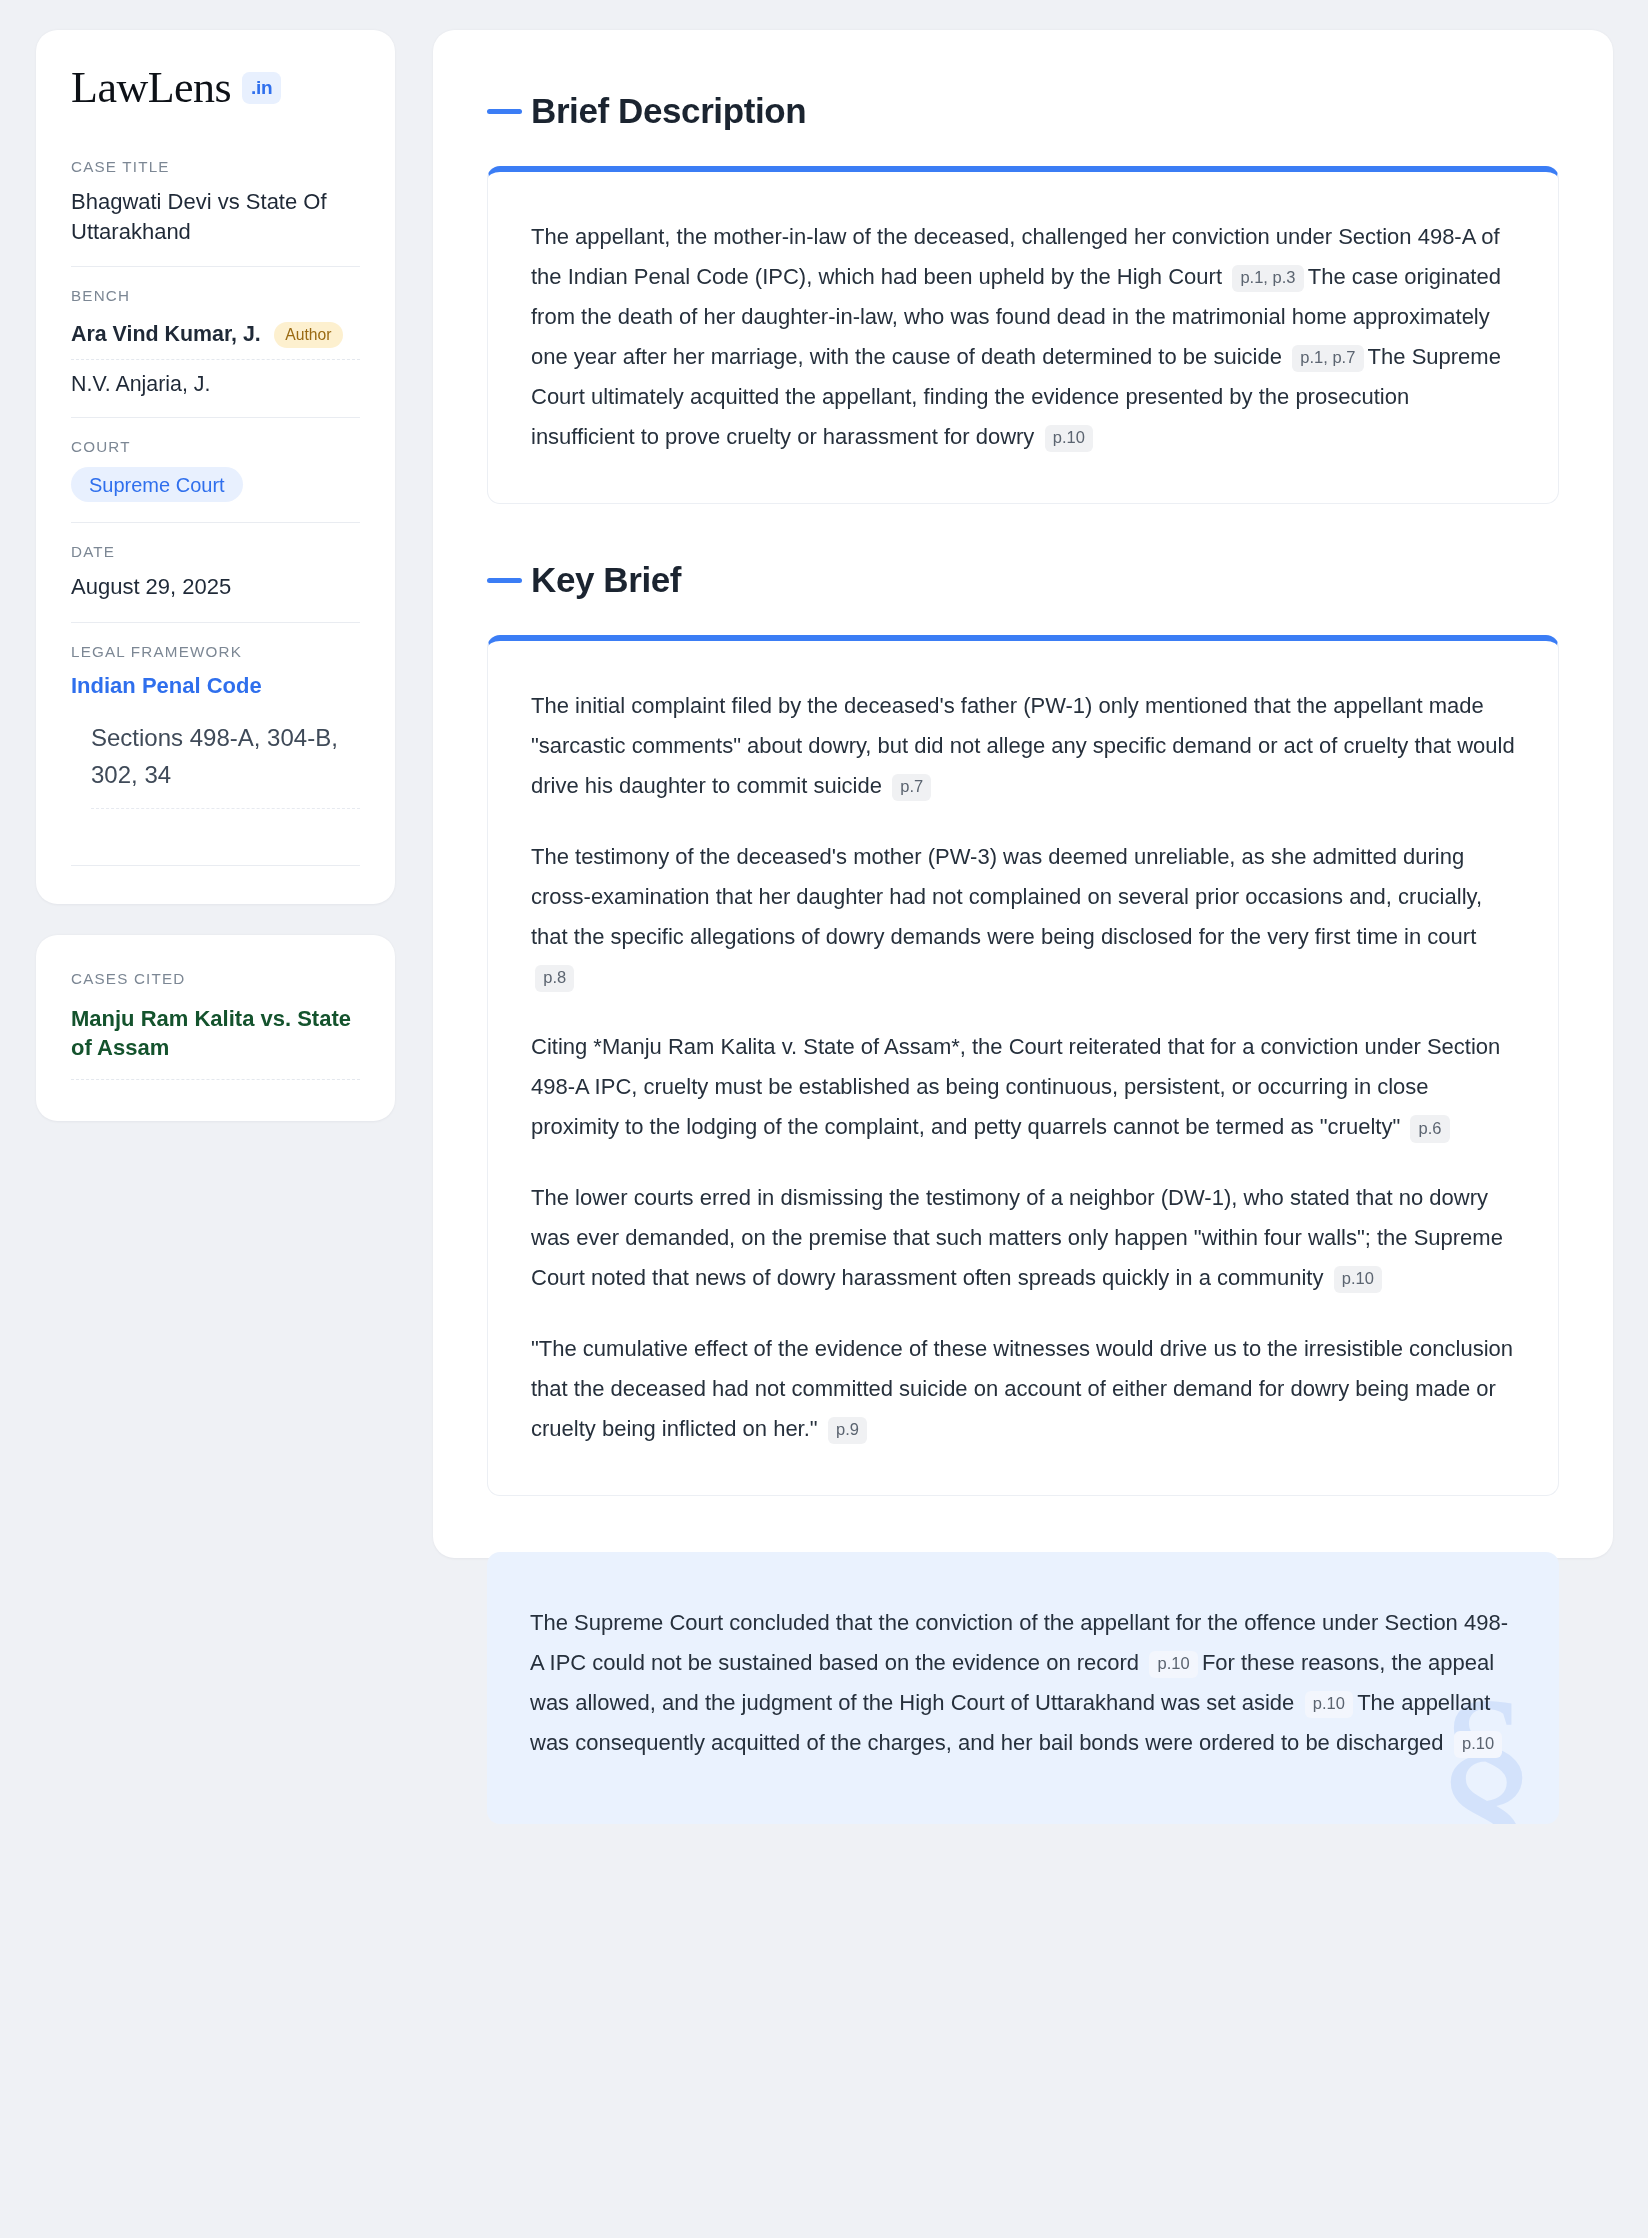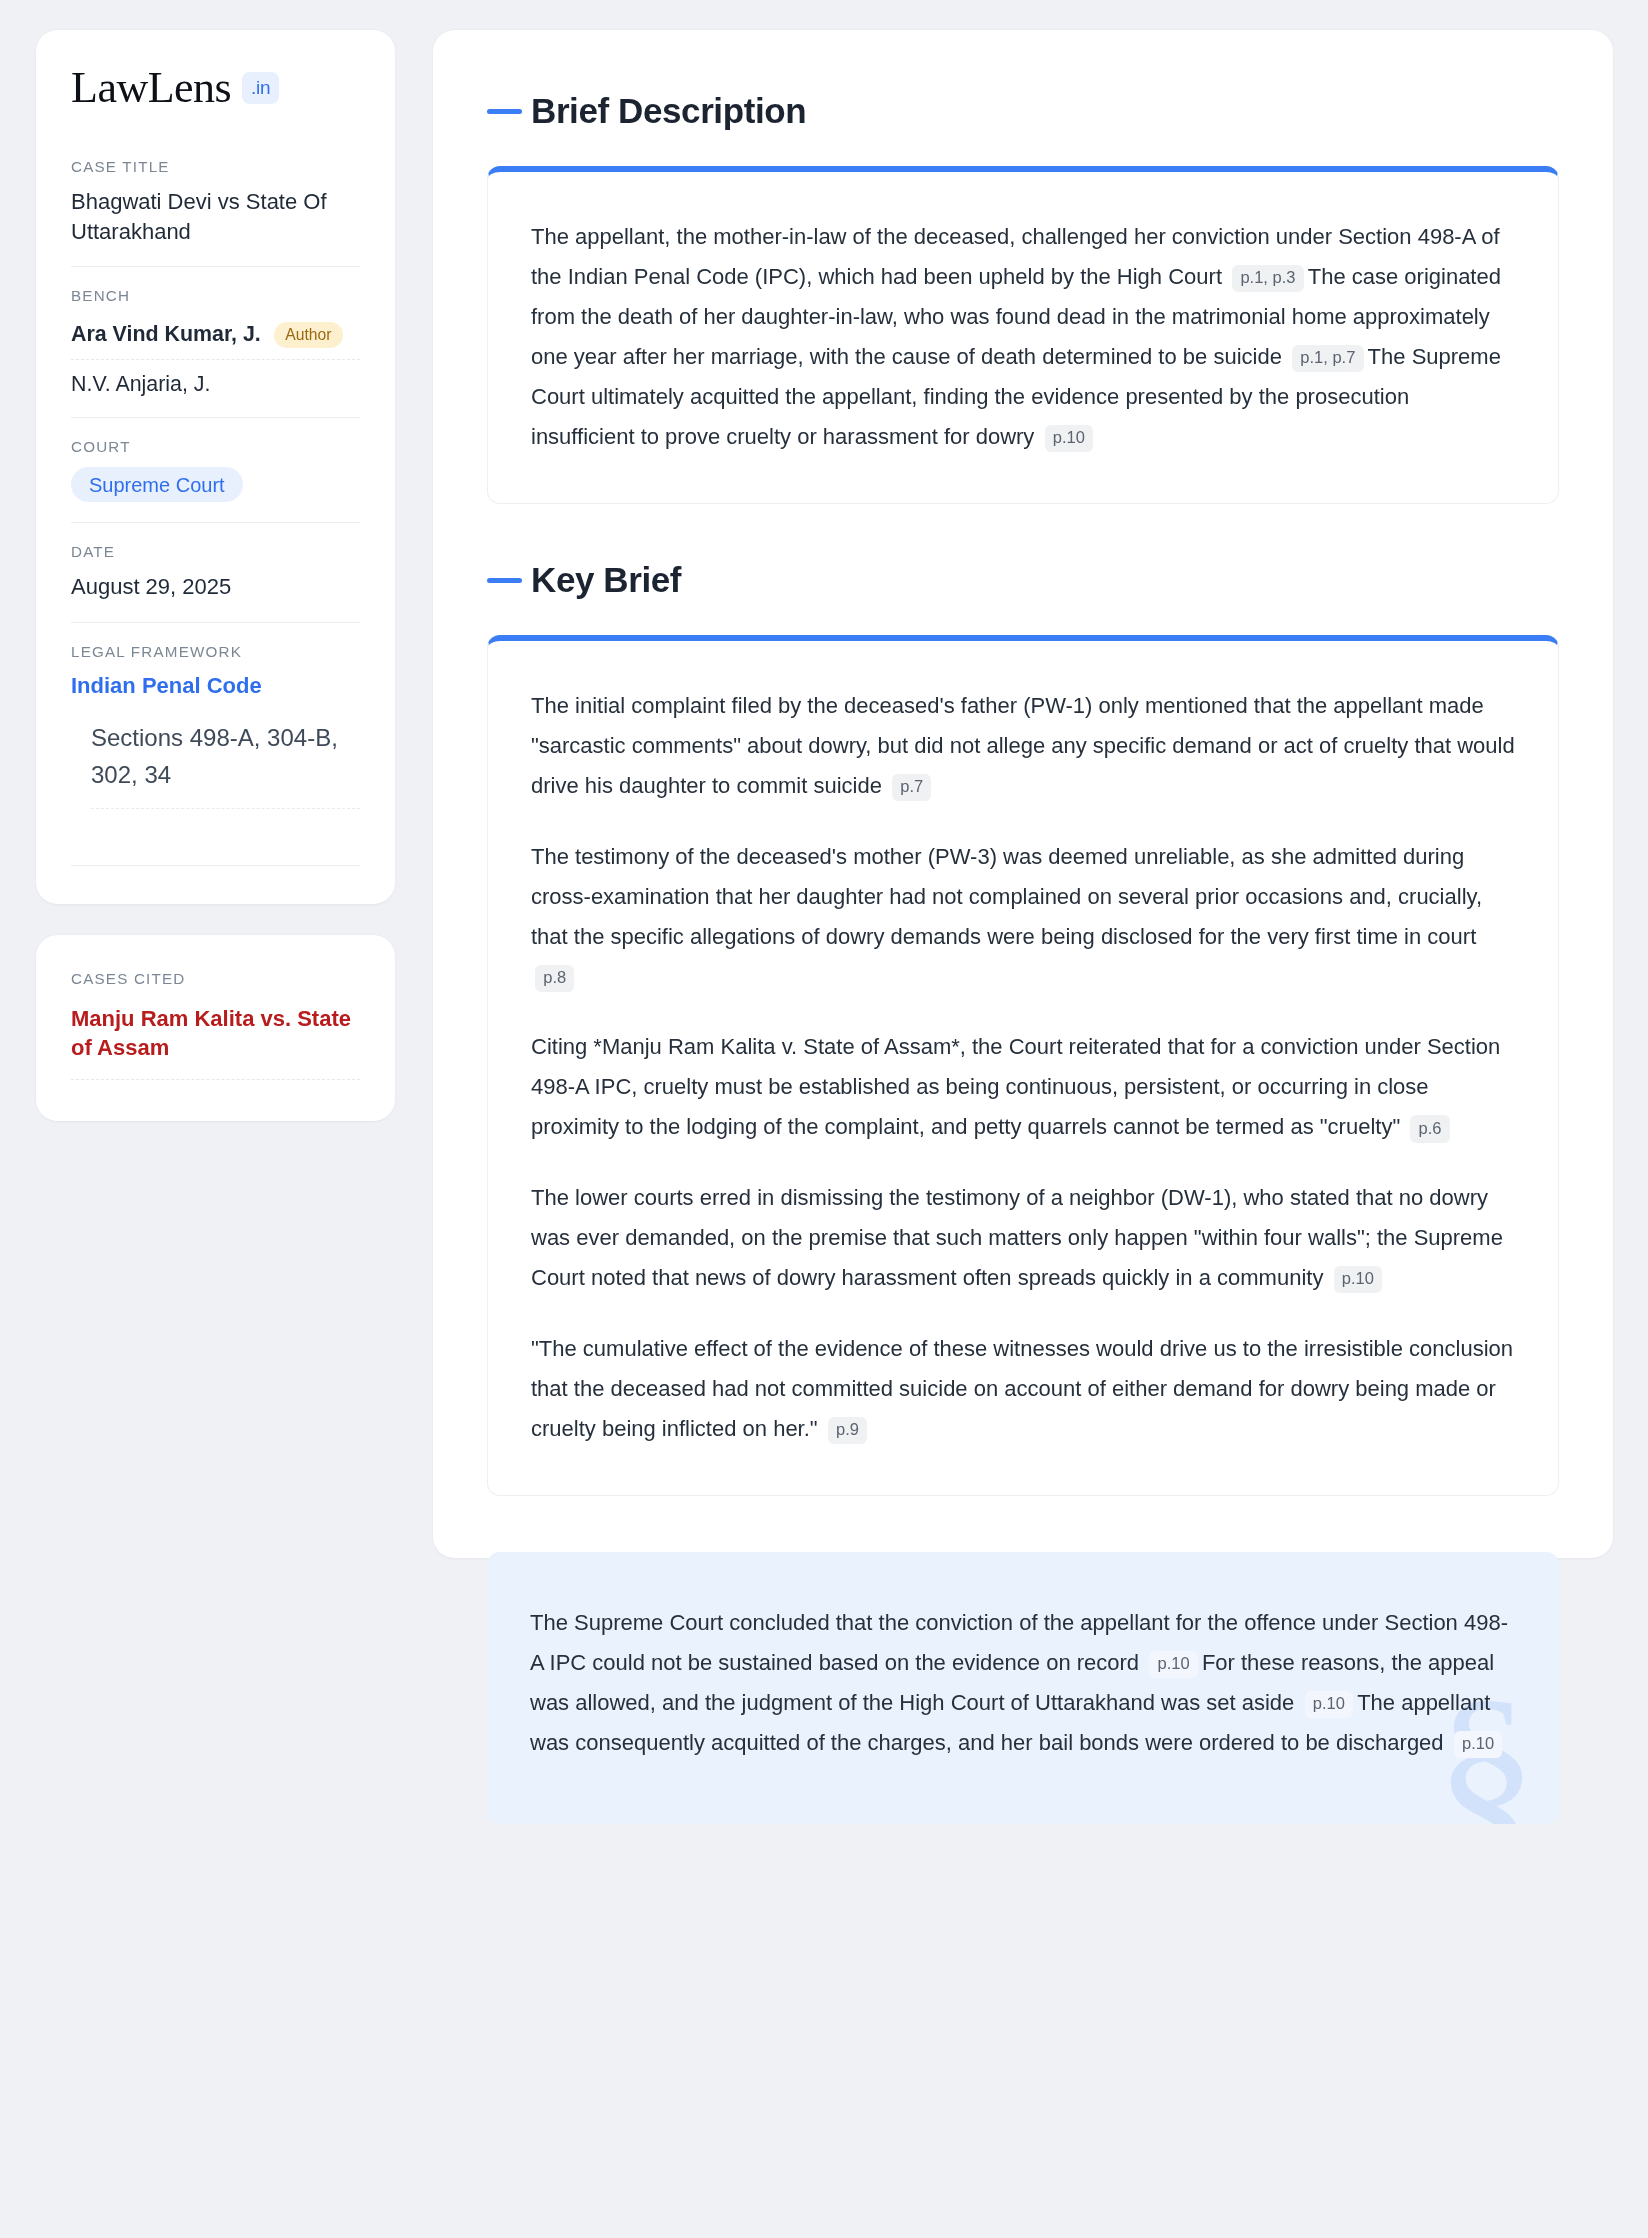--- a/index.html
+++ b/index.html
@@ -47,21 +47,21 @@
     font-family: "Liberation Serif", serif;
     font-size: 44px;
     letter-spacing: -0.5px;
     color: #0d1117;
     line-height: 1;
   }
   .brand-tld {
     background: #e8f0fe;
     color: #2f6fed;
     font-size: 19px;
-    font-weight: normal;
+    font-weight: bold;
     border-radius: 7.4px;
     padding: 5.8px 9px 6.6px 9px;
     line-height: 1;
     letter-spacing: -0.2px;
     text-align: center;
   }
 
   .field { padding-bottom: 20px; }
   .field + .field { padding-top: 20px; border-top: 0.8px solid #e9ecf1; }
 
@@ -129,21 +129,21 @@
   }
 
   .sidebar-tail {
     margin-top: 36px;
     border-top: 0.8px solid #e9ecf1;
   }
 
   .cited-card { padding: 35px 35px 41px 35px; }
   .cited-link {
     font-size: 22px;
-    color: #b91c1c;
+    color: #14532d;
     font-weight: bold;
     line-height: 1.33;
     padding-bottom: 16.5px;
     border-bottom: 1.6px dashed #e4e8ee;
     margin-top: 17px;
   }
 
   
   .main {
     flex: 1;

